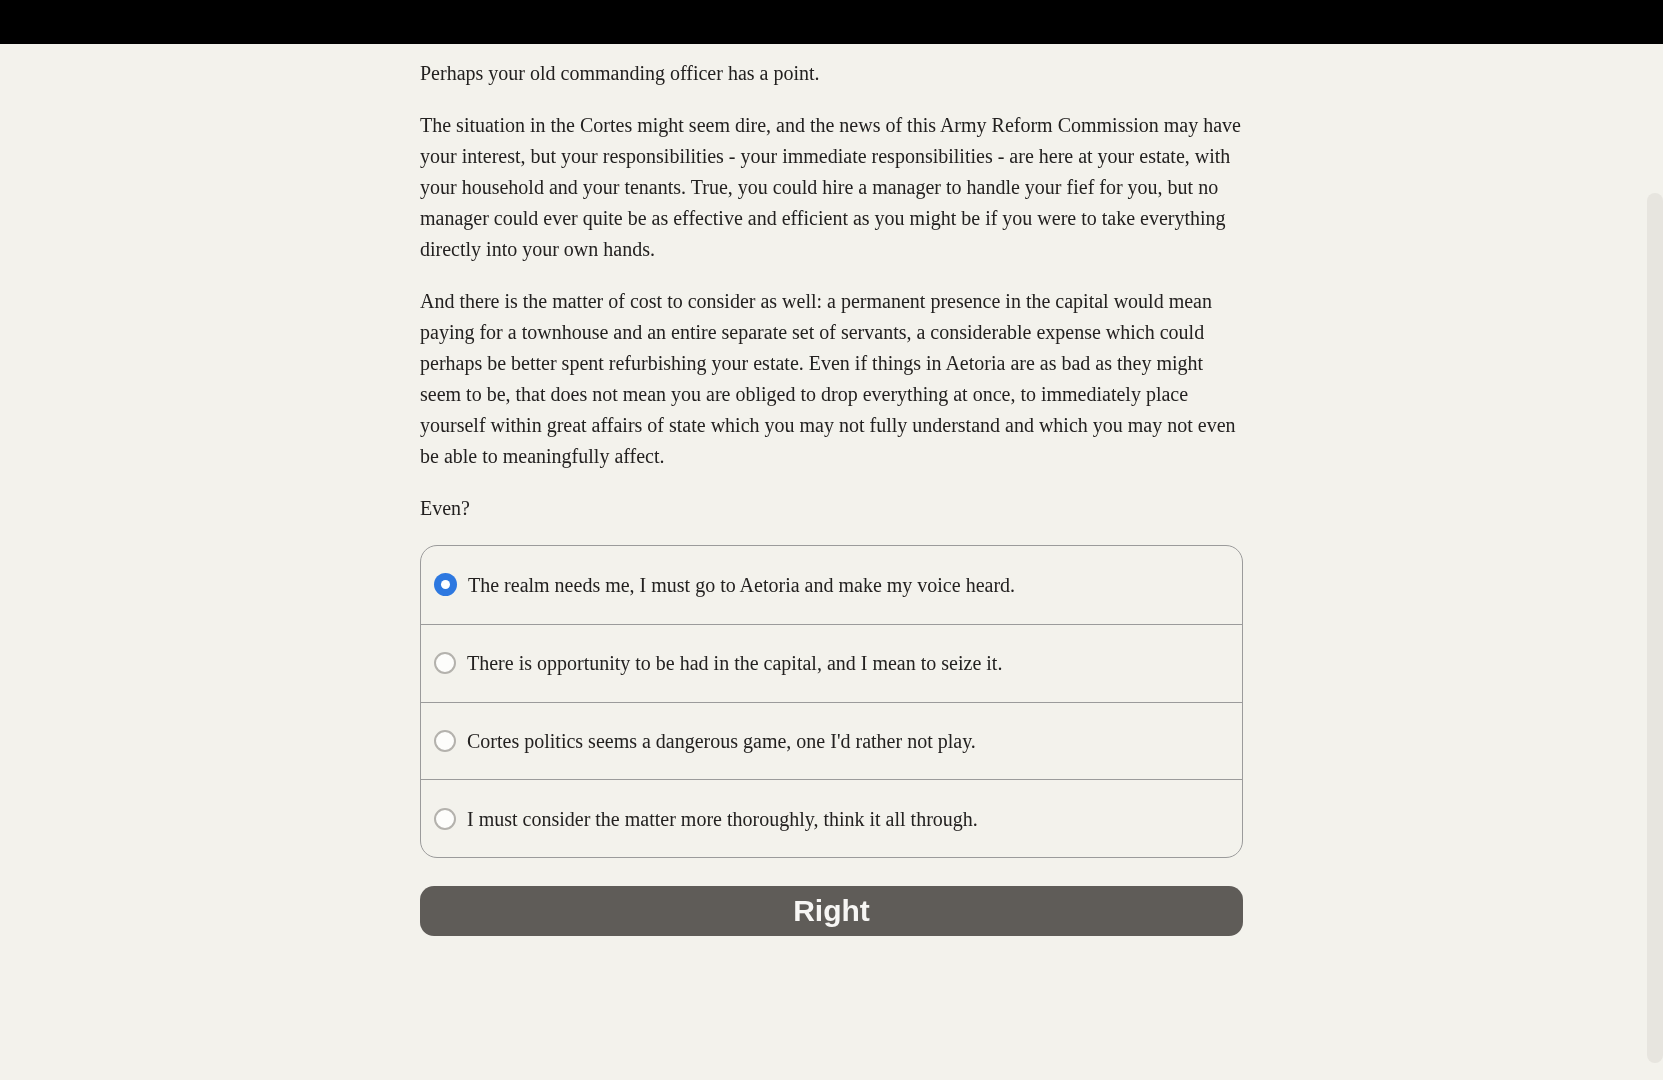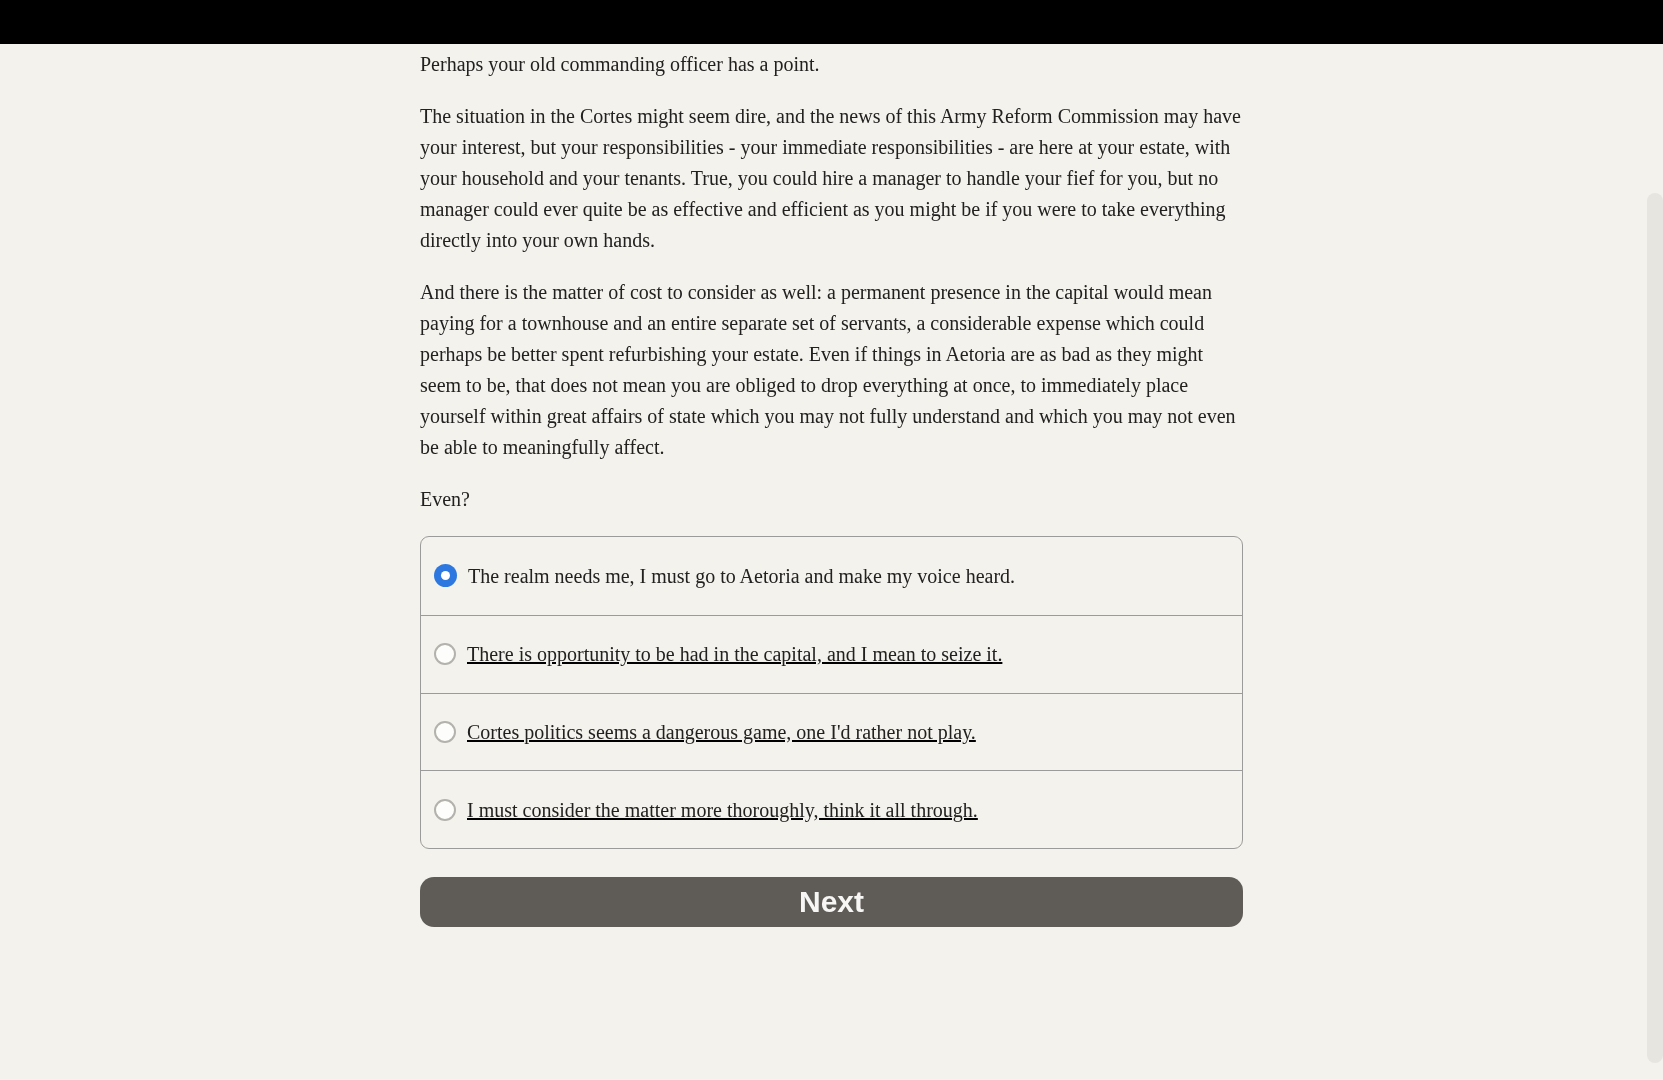--- a/index.html
+++ b/index.html
@@ -16,48 +16,47 @@
   }
   .top-bar {
     position: absolute;
     top: 0; left: 0;
     width: 100%;
     height: 44px;
     background: var(--bar-bg, #000000);
   }
   .content {
     width: 823px;
-    margin: 1px auto;
+    margin: 10px auto;
     padding-top: 48px;
   }
   p.story-par {
     margin: 0 0 21px 0;
     font-size: 20px;
     line-height: 31px;
     color: var(--text-color, #232120);
   }
   .options {
     margin-top: 18px;
     border: 1px solid var(--border-color, #9b9b9b);
-    border-radius: 9px;
+    border-radius: 17px;
     overflow: hidden;
     background: var(--page-bg, #f3f2ec);
   }
   .option-row {
     box-sizing: border-box;
     display: flex;
     align-items: center;
     height: 77.8px;
     padding: 0 16px 0 13px;
     gap: 11px;
     cursor: pointer;
   }
   .option-row + .option-row {
     border-top: 1px solid var(--border-color, #9b9b9b);
-    text-decoration: underline;
   }
   .radio {
     box-sizing: border-box;
     flex: 0 0 auto;
     width: 22px;
     height: 22px;
     border: 2px solid #b4b2ad;
     border-radius: 50%;
     background: #fdfdfb;
     display: flex;
@@ -137,16 +136,16 @@
     <label class="option-row">
       <span class="radio"></span>
       <span class="option-label">Cortes politics seems a dangerous game, one I'd rather not play.</span>
     </label>
     <label class="option-row">
       <span class="radio"></span>
       <span class="option-label">I must consider the matter more thoroughly, think it all through.</span>
     </label>
   </div>
 
-  <button class="next-btn">Next</button>
+  <button class="next-btn">Right</button>
 </div>
 
 <div class="scroll-thumb"></div>
 
 </body></html>

